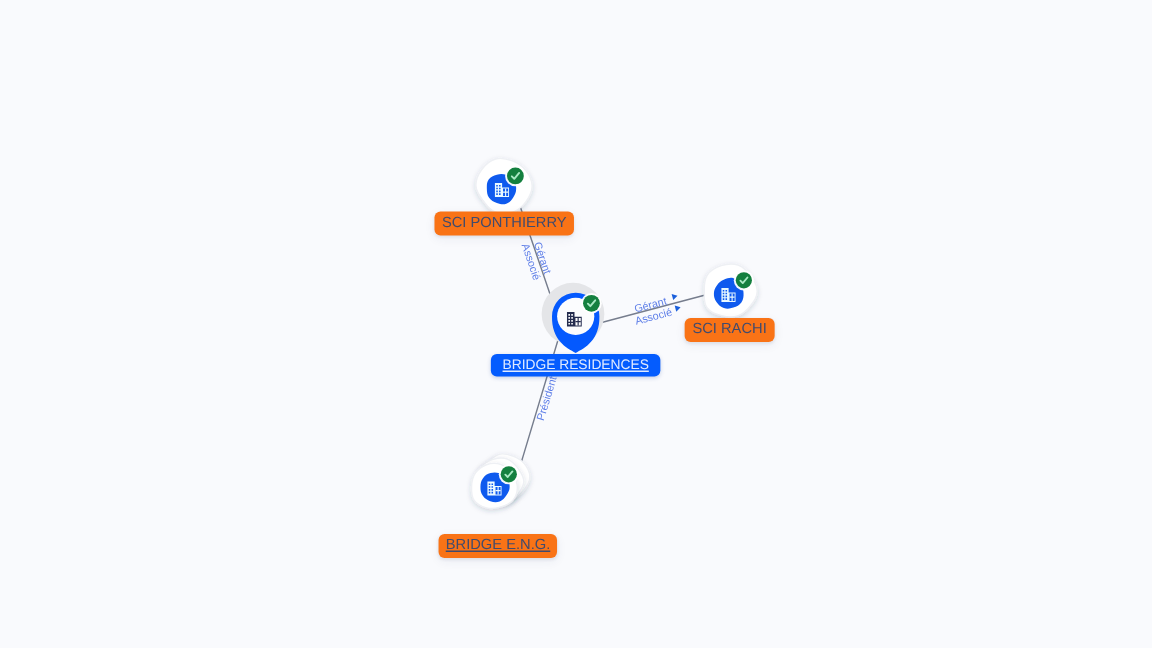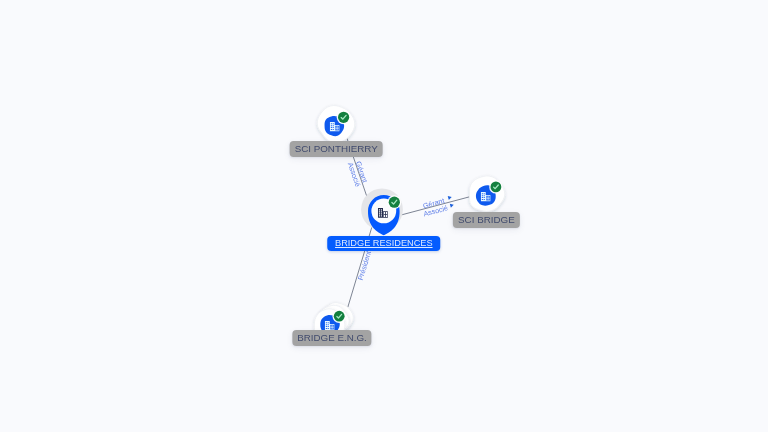--- a/index.html
+++ b/index.html
@@ -2,21 +2,21 @@
 <html><head>
 <meta charset="utf-8">
 <title>Company relationship graph</title>
 <style>
   html,body{margin:0;padding:0;}
   body{width:768px;height:432px;background:#f9fafd;
        font-family:"Liberation Sans",sans-serif;overflow:hidden;}
   #stage{position:relative;width:768px;height:432px;}
   .layer{position:absolute;left:0;top:0;width:768px;height:432px;}
   svg{overflow:visible;display:block;}
-  .nodelabel{position:absolute;background:#a3a3a3;color:#414b6d;
+  .nodelabel{position:absolute;background:#f97316;color:#414b6d;
      font-size:9.8px;line-height:1;white-space:nowrap;
      padding:3.2px 4.8px 3.5px 4.8px;border-radius:4px;
      box-shadow:0 1px 2px rgba(45,55,95,.09),0 2px 7px rgba(45,55,95,.07);
      transform:translate(-50%,0);}
   .nodelabel.sel{background:#045cfe;color:#dfeaff;font-size:9.2px;
      padding:2.6px 8.0px 2.8px 8.0px;border-radius:4px;
      box-shadow:0 1px 3px rgba(20,60,150,.22);text-decoration:underline;}
 </style>
 </head>
 <body>
@@ -105,16 +105,16 @@
           <path d="M15.5 1.6000000000000005 l3.5 2.1 l-3.5 2.1 z" fill="#1a5fdb"></path>
         </g>
         <g transform="translate(360.65,264.45) rotate(-73.28218339080172)">
           <text x="0" y="6.4" text-anchor="middle" font-family="&quot;Liberation Sans&quot;,sans-serif" font-size="7.2" fill="#5f7fe8">Président</text>
         </g>
       </g>
   </svg>
   <div class="layer" id="labels" style="pointer-events:none">
       <div class="nodelabel" style="left: 336.2px; top: 140.8px;">SCI PONTHIERRY</div>
       <div class="nodelabel sel" style="left: 383.8px; top: 236.2px;">BRIDGE RESIDENCES</div>
-      <div class="nodelabel" style="left: 486.4px; top: 211.5px;">SCI BRIDGE</div>
-      <div class="nodelabel" style="left: 332px; top: 330px;">BRIDGE E.N.G.</div>
+      <div class="nodelabel" style="left: 486.4px; top: 211.5px;">SCI RACHI</div>
+      <div class="nodelabel" style="left: 332px; top: 356px; text-decoration: underline;">BRIDGE E.N.G.</div>
     </div>
 </div>
 
 </body></html>

